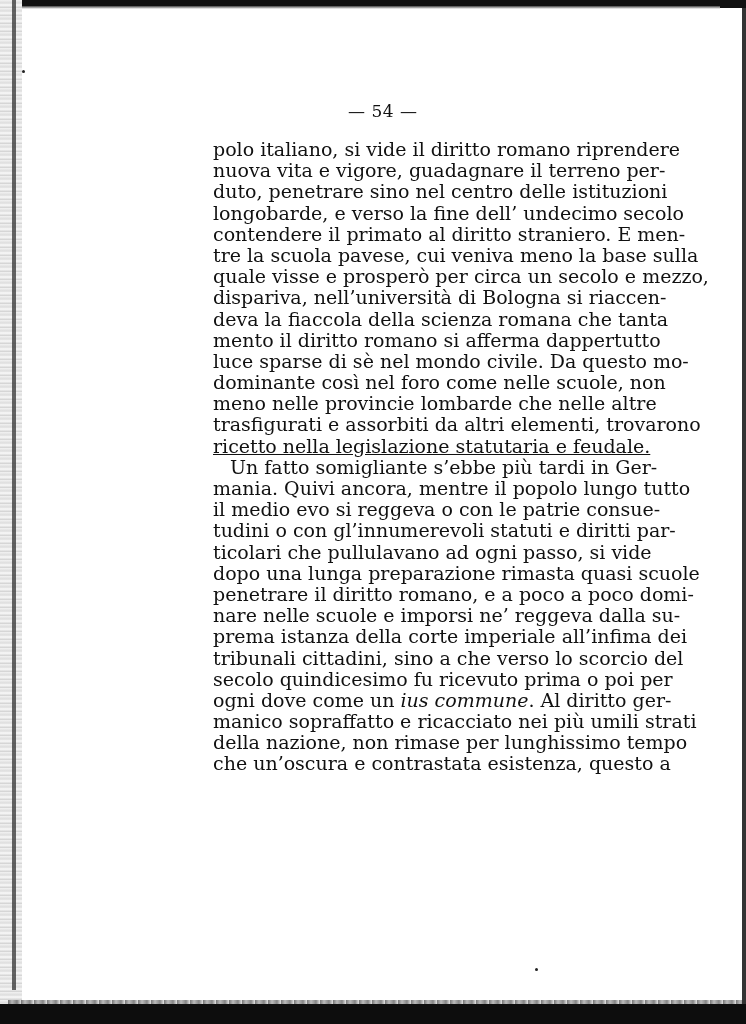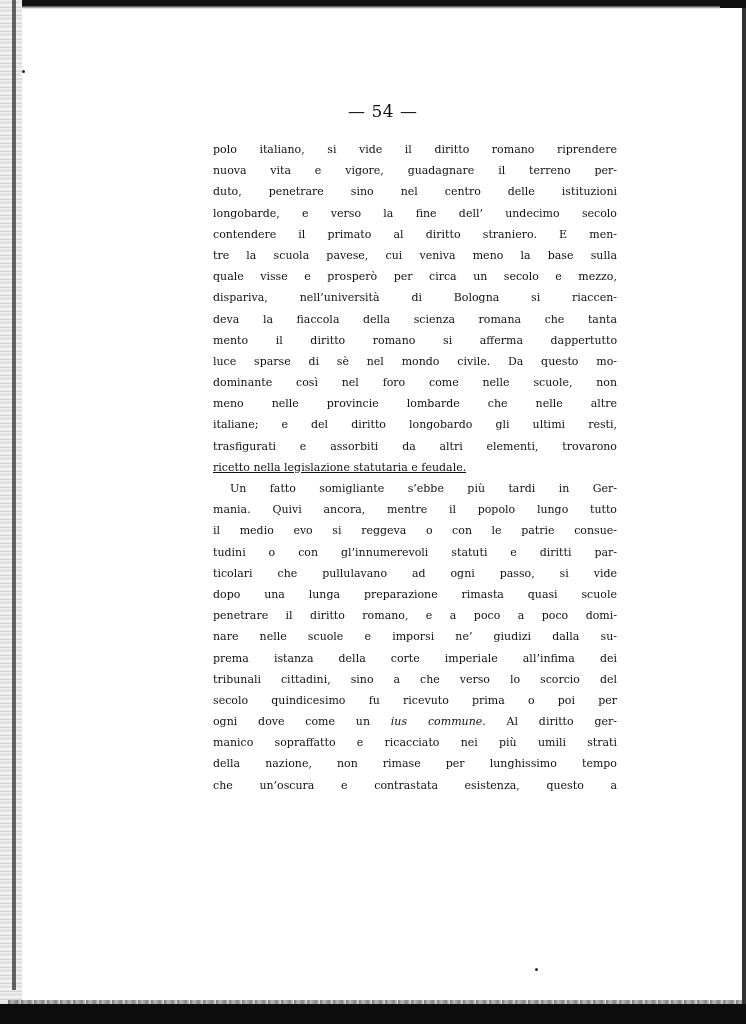--- a/index.html
+++ b/index.html
@@ -14,21 +14,21 @@
     .left-edge { position: absolute; left: 0; top: 0; width: 22px; height: 1024px;
       background: repeating-linear-gradient(180deg, #f2f2f2 0, #ddd 3px, #fafafa 5px, #cfcfcf 8px); }
     .left-edge-line { position: absolute; left: 12px; top: 0; width: 4px; height: 990px; background: #333; opacity: .75; }
     .right-edge { position: absolute; right: 0; top: 8px; width: 4px; height: 1000px; background: #333; }
     .bottom-border { position: absolute; left: 0; bottom: 0; width: 746px; height: 20px; background: #0d0d0d; }
     .bottom-border-fade { position: absolute; left: 8px; bottom: 18px; width: 734px; height: 6px;
       background: repeating-linear-gradient(90deg, #555 0, #aaa 4px, #666 9px, #ddd 13px); opacity: .8; }
     .page-number { position: absolute; left: 348px; top: 101px; width: 80px; text-align: left;
       font-size: 17px; letter-spacing: 0.5px; }
     .body-text { position: absolute; left: 213px; top: 139px; width: 404px; }
-    .line { font-size: 11px; line-height: 21.2px; height: 21.2px; white-space: nowrap;
+    .line { font-size: 19px; line-height: 21.2px; height: 21.2px; white-space: nowrap;
       text-align: justify; text-align-last: justify; }
     .line.last { text-align-last: left; text-decoration: underline; }
     .line.indent { padding-left: 17px; }
     .italic { font-style: italic; }
     .speck { position: absolute; width: 3px; height: 3px; background: #222; border-radius: 50%; }
   </style>
 </head>
 <body>
 
 <div class="top-border"></div>
@@ -52,33 +52,32 @@
     <div class="line">longobarde, e verso la fine dell’ undecimo secolo</div>
     <div class="line">contendere il primato al diritto straniero. E men-</div>
     <div class="line">tre la scuola pavese, cui veniva meno la base sulla</div>
     <div class="line">quale visse e prosperò per circa un secolo e mezzo,</div>
     <div class="line">dispariva, nell’università di Bologna si riaccen-</div>
     <div class="line">deva la fiaccola della scienza romana che tanta</div>
     <div class="line">mento il diritto romano si afferma dappertutto</div>
     <div class="line">luce sparse di sè nel mondo civile. Da questo mo-</div>
     <div class="line">dominante così nel foro come nelle scuole, non</div>
     <div class="line">meno nelle provincie lombarde che nelle altre</div>
-    <div class="line">italiane; e del diritto longobardo gli ultimi resti,</div>
     <div class="line">trasfigurati e assorbiti da altri elementi, trovarono</div>
     <div class="line last">ricetto nella legislazione statutaria e feudale.</div>
   </div>
   <div>
     <div class="line indent">Un fatto somigliante s’ebbe più tardi in Ger-</div>
     <div class="line">mania. Quivi ancora, mentre il popolo lungo tutto</div>
     <div class="line">il medio evo si reggeva o con le patrie consue-</div>
     <div class="line">tudini o con gl’innumerevoli statuti e diritti par-</div>
     <div class="line">ticolari che pullulavano ad ogni passo, si vide</div>
     <div class="line">dopo una lunga preparazione rimasta quasi scuole</div>
     <div class="line">penetrare il diritto romano, e a poco a poco domi-</div>
-    <div class="line">nare nelle scuole e imporsi ne’ giudizi dalla su-</div>
+    <div class="line">nare nelle scuole e imporsi ne’ reggeva dalla su-</div>
     <div class="line">prema istanza della corte imperiale all’infima dei</div>
     <div class="line">tribunali cittadini, sino a che verso lo scorcio del</div>
     <div class="line">secolo quindicesimo fu ricevuto prima o poi per</div>
     <div class="line"><span>ogni dove come un </span><span class="italic">ius commune</span><span>. Al diritto ger-</span></div>
     <div class="line">manico sopraffatto e ricacciato nei più umili strati</div>
     <div class="line">della nazione, non rimase per lunghissimo tempo</div>
     <div class="line">che un’oscura e contrastata esistenza, questo a</div>
   </div>
 </div>
 

